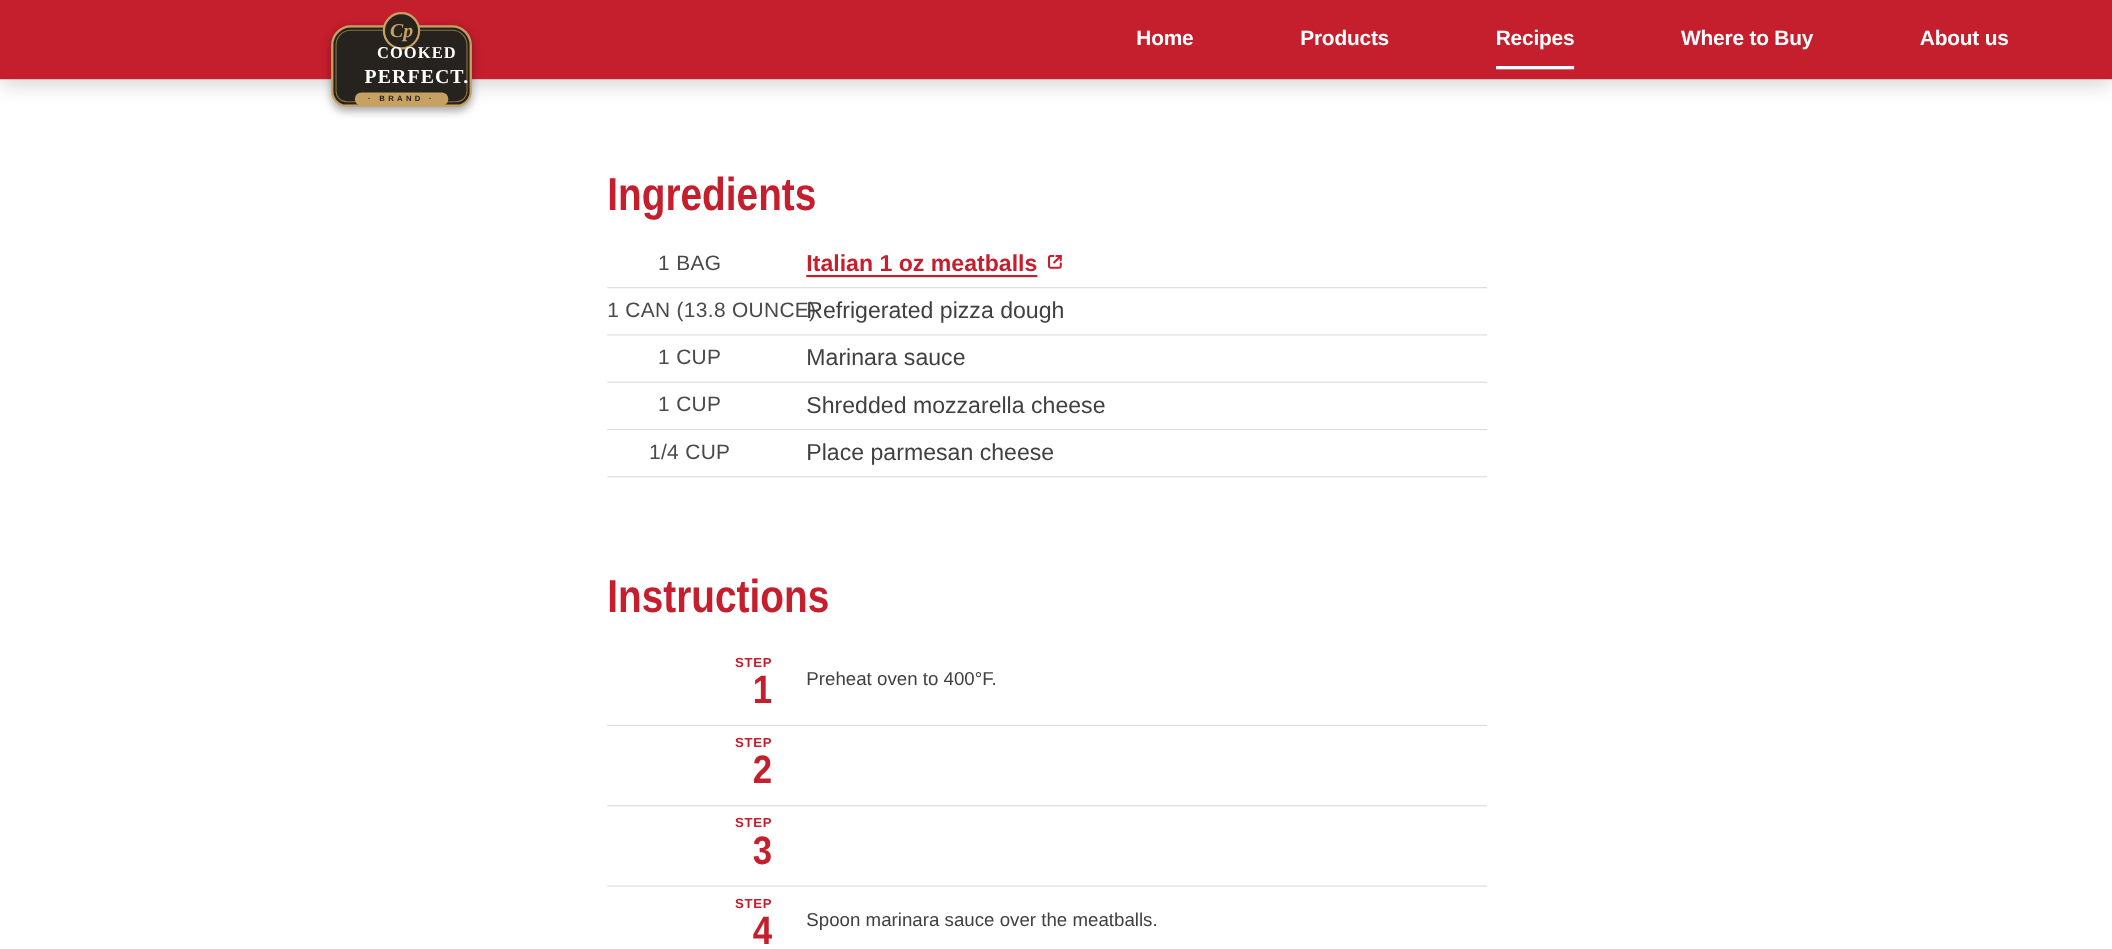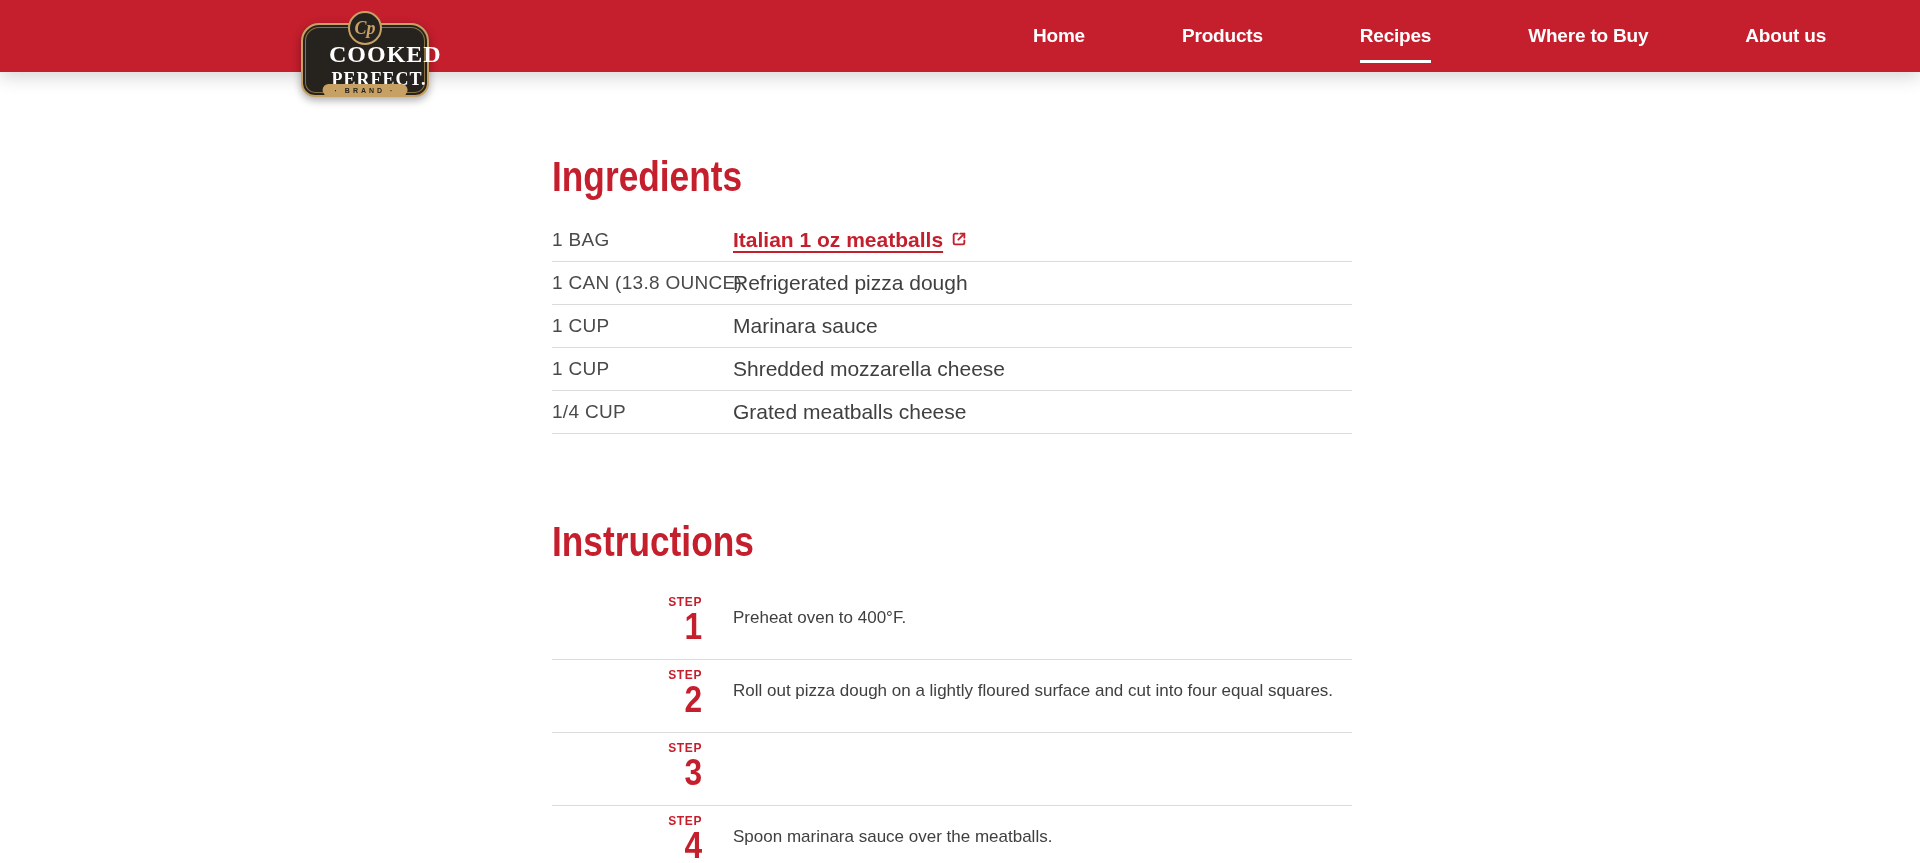--- a/index.html
+++ b/index.html
@@ -52,21 +52,21 @@
   }
   .logo-line1, .logo-line2 {
     position: relative;
     z-index: 4;
     text-align: center;
     color: #ffffff;
     font-family: "Liberation Serif", serif;
     font-weight: bold;
     letter-spacing: 1px;
   }
-  .logo-line1 { margin-top: 30px; font-size: 24px; }
+  .logo-line1 { margin-top: 30px; font-size: 15px; }
   .logo-line2 { font-size: 18px; margin-top: 1px; }
   .logo-banner {
     position: absolute;
     bottom: 1px; left: 50%;
     transform: translateX(-50%);
     z-index: 5;
     background: #C6A163;
     color: #26221E;
     font-size: 7px;
     font-weight: bold;
@@ -126,21 +126,21 @@
 
   .ing-table { margin-top: 18px; }
   .ing-row {
     display: flex;
     align-items: center;
     height: 43px;
     border-bottom: 1px solid #DBDBDB;
   }
   .qty {
     width: 150px;
-    text-align: left;
+    text-align: center;
     font-size: 19px;
     color: #4A4A4A;
     letter-spacing: 0.3px;
     white-space: nowrap;
     flex-shrink: 0;
   }
   .desc {
     margin-left: 31px;
     font-size: 21px;
     color: #404040;
@@ -247,21 +247,21 @@
         <div class="desc">Marinara sauce</div>
       </div>
 
       <div class="ing-row">
         <div class="qty">1 CUP</div>
         <div class="desc">Shredded mozzarella cheese</div>
       </div>
 
       <div class="ing-row">
         <div class="qty">1/4 CUP</div>
-        <div class="desc">Grated meatballs cheese</div>
+        <div class="desc">Place parmesan cheese</div>
       </div>
     </div>
   </section>
 
   <section class="instructions">
     <h2 class="section-title">Instructions</h2>
 
     <div class="steps">
       <div class="step-row">
         <div class="step-left">
@@ -269,21 +269,20 @@
           <div class="step-num">1</div>
         </div>
         <div class="step-text">Preheat oven to 400°F.</div>
       </div>
 
       <div class="step-row">
         <div class="step-left">
           <div class="step-label">STEP</div>
           <div class="step-num">2</div>
         </div>
-        <div class="step-text">Roll out pizza dough on a lightly floured surface and cut into four equal squares.</div>
       </div>
 
       <div class="step-row">
         <div class="step-left">
           <div class="step-label">STEP</div>
           <div class="step-num">3</div>
         </div>
       </div>
 
       <div class="step-row">

